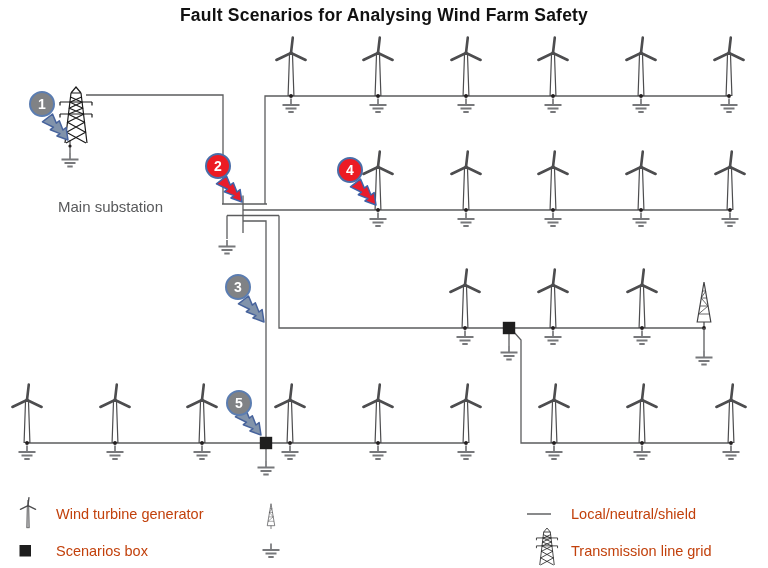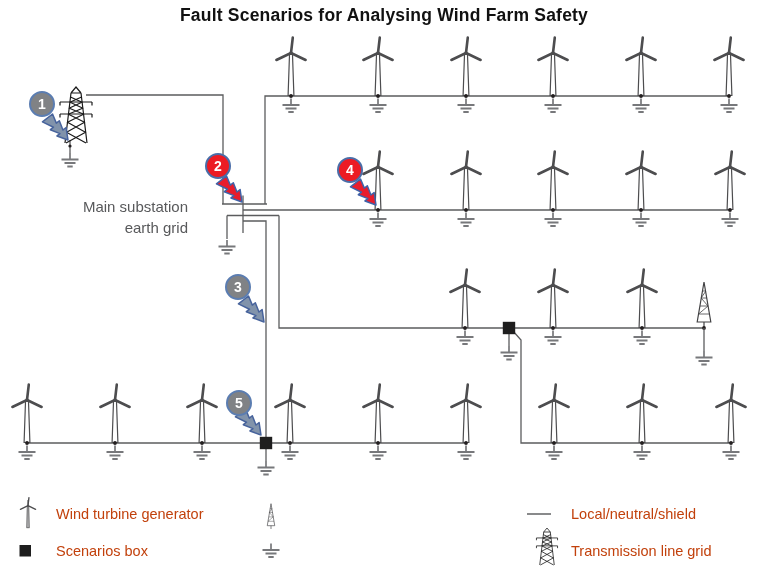--- a/index.html
+++ b/index.html
@@ -9,21 +9,21 @@
          font-size:17.5px;font-weight:bold;color:#111;letter-spacing:.2px;}
   svg.diagram{position:absolute;left:0;top:0;}
   .wire{fill:none;stroke:#5b5c5e;stroke-width:1.3;}
   .marker{position:absolute;width:26px;height:26px;border-radius:50%;box-sizing:border-box;
           border:2px solid #5b7db1;color:#fff;font-weight:bold;font-size:14px;
           display:flex;align-items:center;justify-content:center;}
   .marker.gray{background:#808285;}
   .marker.red{background:#ec1b24;border-color:#4a6da8;}
   .bolt-gray{fill:#8193ab;stroke:#47639c;stroke-width:1.5;stroke-linejoin:round;}
   .bolt-red{fill:#e81c2c;stroke:#3f62a8;stroke-width:1.5;stroke-linejoin:round;}
-  .sub-label{position:absolute;left:40px;top:196px;width:148px;text-align:right;
+  .sub-label{position:absolute;left:58px;top:196px;width:148px;
              font-size:15px;line-height:21px;color:#58595b;}
   .legend-label{position:absolute;font-size:14.5px;color:#c2410c;}
 </style>
 </head>
 <body>
 
 <div class="stage">
 
   <div class="title">Fault Scenarios for Analysing Wind Farm Safety</div>
 
@@ -145,21 +145,20 @@
   </svg>
 
   <div class="marker gray" style="left:29px;top:91px">1</div>
   <div class="marker red" style="left:205px;top:153px">2</div>
   <div class="marker gray" style="left:225px;top:274px">3</div>
   <div class="marker red" style="left:337px;top:157px">4</div>
   <div class="marker gray" style="left:226px;top:390px">5</div>
 
   <div class="sub-label">
     <div>Main substation</div>
-    <div>earth grid</div>
   </div>
 
   <div class="legend-label" style="left:56px;top:506px">Wind turbine generator</div>
   <div class="legend-label" style="left:571px;top:506px">Local/neutral/shield</div>
   <div class="legend-label" style="left:56px;top:543px">Scenarios box</div>
   <div class="legend-label" style="left:571px;top:543px">Transmission line grid</div>
 
 </div>
 
 </body></html>

